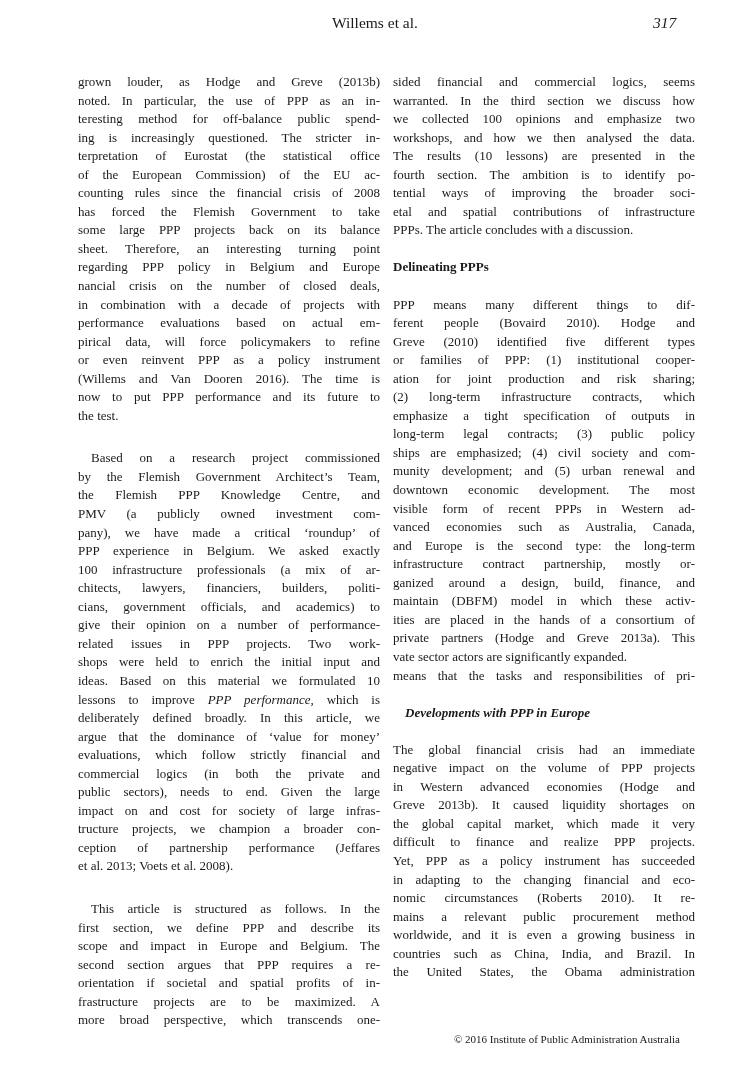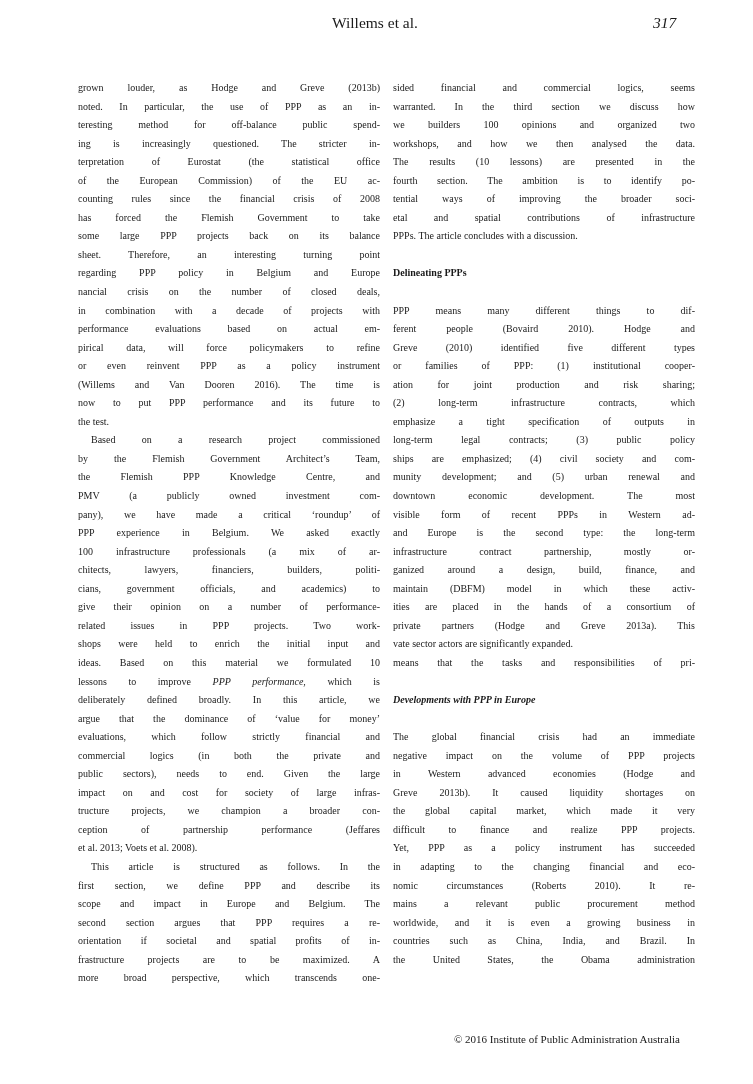--- a/index.html
+++ b/index.html
@@ -8,32 +8,32 @@
       font-family: "Liberation Serif", "DejaVu Serif", serif;
       color: #1a1a1a;
     }
     .running-head {
       position: absolute; top: 14px; left: 0; width: 753px; height: 22px;
       font-size: 15.5px;
       text-align: center;
     }
     .running-head .authors { position: absolute; left: 332px; top: 0; }
     .running-head .pageno { position: absolute; left: 653px; top: 0; font-style: italic; }
-    .col { position: absolute; top: 79px; width: 302px; font-size: 10px; line-height: 18.55px; }
+    .col { position: absolute; top: 73px; width: 302px; font-size: 13px; line-height: 18.55px; }
     .col.left { left: 78px; }
     .col.right { left: 393px; }
     .line {
       display: block; height: 18.55px; white-space: nowrap;
       text-align: justify; text-align-last: justify; overflow: visible;
     }
     .line.last { text-align-last: left; }
-    .line.indent { padding-left: 13px; }
+    .line.indent { padding-left: 13px; margin-top: 24px; }
     .gap { display: block; height: 18.55px; }
     .heading { display: block; height: 18.55px; font-weight: bold; text-align-last: left; }
-    .heading.italic { font-style: italic; }
+    .heading.italic { font-style: italic; margin-left: 12px; }
     em { font-style: italic; }
     .footer {
       position: absolute; top: 1033px; left: 454px; font-size: 11px; white-space: nowrap;
     }
   </style>
 </head>
 <body>
 
 <div class="running-head">
   <span class="authors">Willems et al.</span>
@@ -88,21 +88,21 @@
   <span class="line">scope and impact in Europe and Belgium. The</span>
   <span class="line">second section argues that PPP requires a re-</span>
   <span class="line">orientation if societal and spatial profits of in-</span>
   <span class="line">frastructure projects are to be maximized. A</span>
   <span class="line">more broad perspective, which transcends one-</span>
 </div>
 
 <div class="col right">
   <span class="line">sided financial and commercial logics, seems</span>
   <span class="line">warranted. In the third section we discuss how</span>
-  <span class="line">we builders 100 opinions and organized two</span>
+  <span class="line">we collected 100 opinions and emphasize two</span>
   <span class="line">workshops, and how we then analysed the data.</span>
   <span class="line">The results (10 lessons) are presented in the</span>
   <span class="line">fourth section. The ambition is to identify po-</span>
   <span class="line">tential ways of improving the broader soci-</span>
   <span class="line">etal and spatial contributions of infrastructure</span>
   <span class="line last">PPPs. The article concludes with a discussion.</span>
   <span class="gap"></span>
   <span class="heading">Delineating PPPs</span>
   <span class="gap"></span>
   <span class="line">PPP means many different things to dif-</span>
@@ -110,20 +110,21 @@
   <span class="line">Greve (2010) identified five different types</span>
   <span class="line">or families of PPP: (1) institutional cooper-</span>
   <span class="line">ation for joint production and risk sharing;</span>
   <span class="line">(2) long-term infrastructure contracts, which</span>
   <span class="line">emphasize a tight specification of outputs in</span>
   <span class="line">long-term legal contracts; (3) public policy</span>
   <span class="line">ships are emphasized; (4) civil society and com-</span>
   <span class="line">munity development; and (5) urban renewal and</span>
   <span class="line">downtown economic development. The most</span>
   <span class="line">visible form of recent PPPs in Western ad-</span>
+  <span class="line">vanced economies such as Australia, Canada,</span>
   <span class="line">and Europe is the second type: the long-term</span>
   <span class="line">infrastructure contract partnership, mostly or-</span>
   <span class="line">ganized around a design, build, finance, and</span>
   <span class="line">maintain (DBFM) model in which these activ-</span>
   <span class="line">ities are placed in the hands of a consortium of</span>
   <span class="line">private partners (Hodge and Greve 2013a). This</span>
   <span class="line last">vate sector actors are significantly expanded.</span>
   <span class="line">means that the tasks and responsibilities of pri-</span>
   <span class="gap"></span>
   <span class="heading italic">Developments with PPP in Europe</span>

